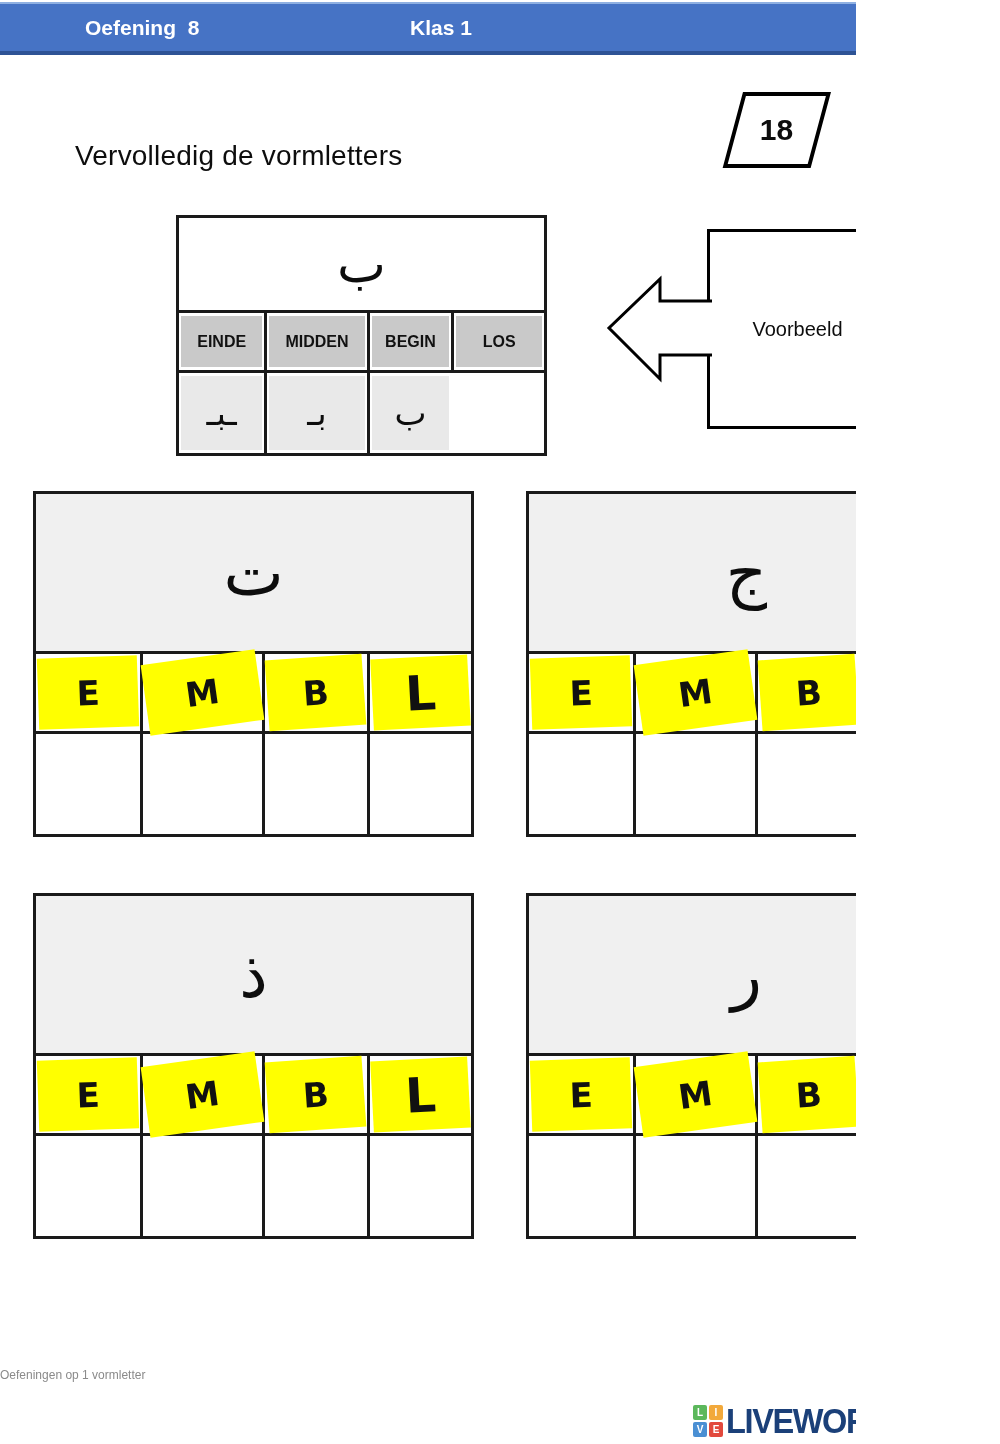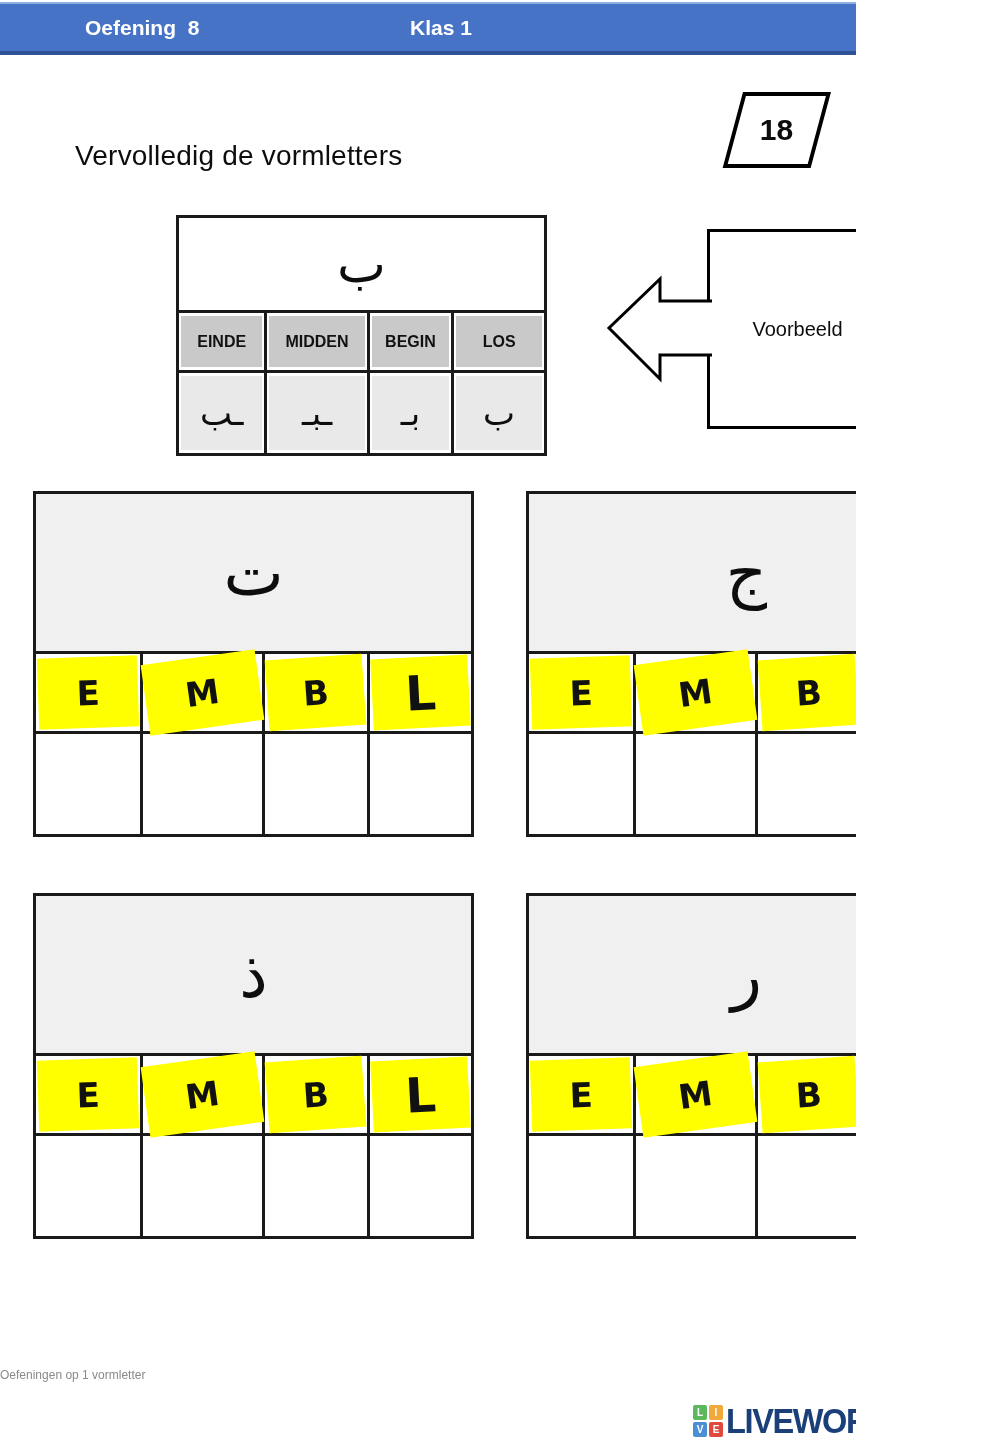--- a/index.html
+++ b/index.html
@@ -227,23 +227,20 @@
         </div>
       <div class="gcell">
           <div class="gin">BEGIN</div>
         </div>
       <div class="gcell">
           <div class="gin">LOS</div>
         </div>
     </div>
     <div class="ex-forms">
       <div class="gcell">
-          <div class="gin">ـب</div>
-        </div>
-      <div class="gcell">
           <div class="gin">ـبـ</div>
         </div>
       <div class="gcell">
           <div class="gin">بـ</div>
         </div>
       <div class="gcell">
           <div class="gin">ب</div>
         </div>
     </div>
   </section>

